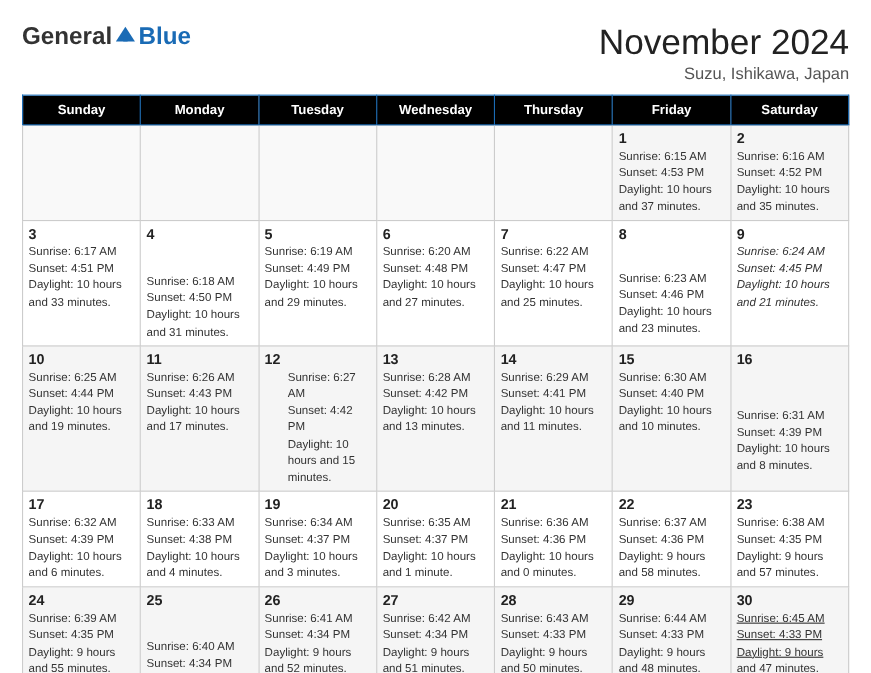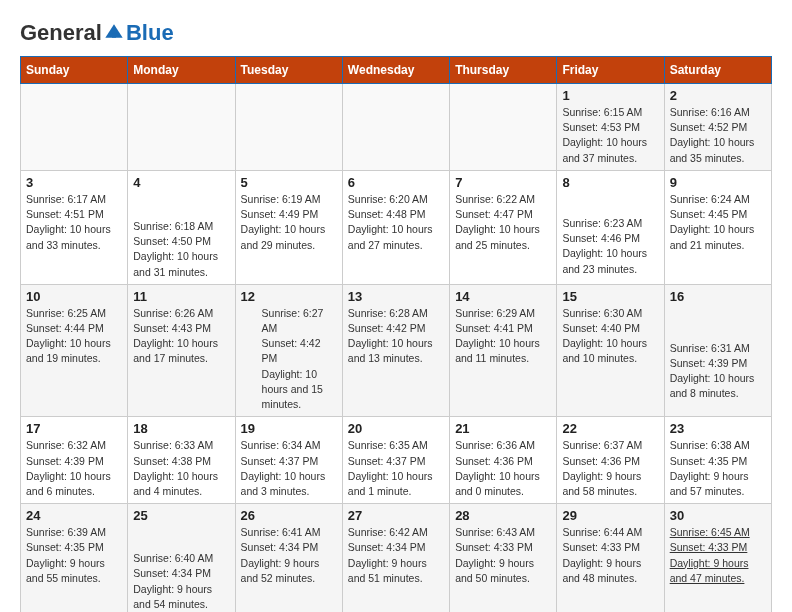--- a/index.html
+++ b/index.html
@@ -46,23 +46,23 @@
       font-size: 15px;
       color: #555;
       margin-top: 2px;
     }
     .calendar {
       width: 100%;
       border-collapse: collapse;
       font-size: 11px;
     }
     .calendar thead th {
-      background: #c2410c;
+      background: #000000;
       color: #fff;
-      text-align: left;
+      text-align: center;
       padding: 6px 5px;
       font-size: 12px;
       font-weight: bold;
       border: 1px solid #1a6bb5;
     }
     .calendar tbody td {
       vertical-align: top;
       border: 1px solid #ccc;
       padding: 4px 5px;
       width: 107px;
@@ -98,20 +98,24 @@
   <div class="logo">
     <div class="logo-text">
       <span class="logo-general">General</span>
       <svg class="logo-icon" viewBox="0 0 30 30">
         <polygon points="15,2 28,22 2,22" fill="#1a6bb5"></polygon>
         <rect x="12" y="16" width="6" height="6" fill="#1a6bb5"></rect>
       </svg>
       <span class="logo-blue">Blue</span>
     </div>
   </div>
+  <div class="title-block">
+    <div class="month-title">November 2024</div>
+    <div class="location">Suzu, Ishikawa, Japan</div>
+  </div>
 </div>
 
 <table class="calendar">
   <thead>
     <tr id="header-row">
         <th>Sunday</th>
         <th>Monday</th>
         <th>Tuesday</th>
         <th>Wednesday</th>
         <th>Thursday</th>
@@ -171,21 +175,21 @@
 Daylight: 10 hours and 25 minutes.</div>
         </td>
         <td>
           <span class="day-number">8</span>
           <div class="day-detail" style="white-space: pre-line; margin-top: 26px;">Sunrise: 6:23 AM
 Sunset: 4:46 PM
 Daylight: 10 hours and 23 minutes.</div>
         </td>
         <td>
           <span class="day-number">9</span>
-          <div class="day-detail" style="white-space: pre-line;">Sunrise: 6:24 AM
+          <div class="day-detail" style="white-space: pre-line; font-style: italic;">Sunrise: 6:24 AM
 Sunset: 4:45 PM
 Daylight: 10 hours and 21 minutes.</div>
         </td>
       </tr>
       <tr>
         <td>
           <span class="day-number">10</span>
           <div class="day-detail" style="white-space: pre-line;">Sunrise: 6:25 AM
 Sunset: 4:44 PM
 Daylight: 10 hours and 19 minutes.</div>

